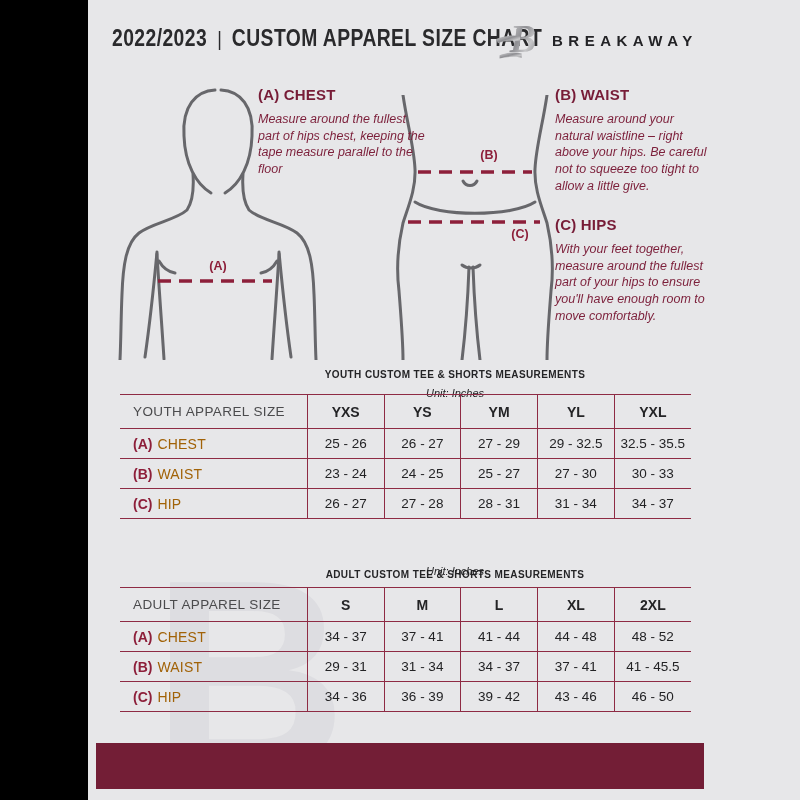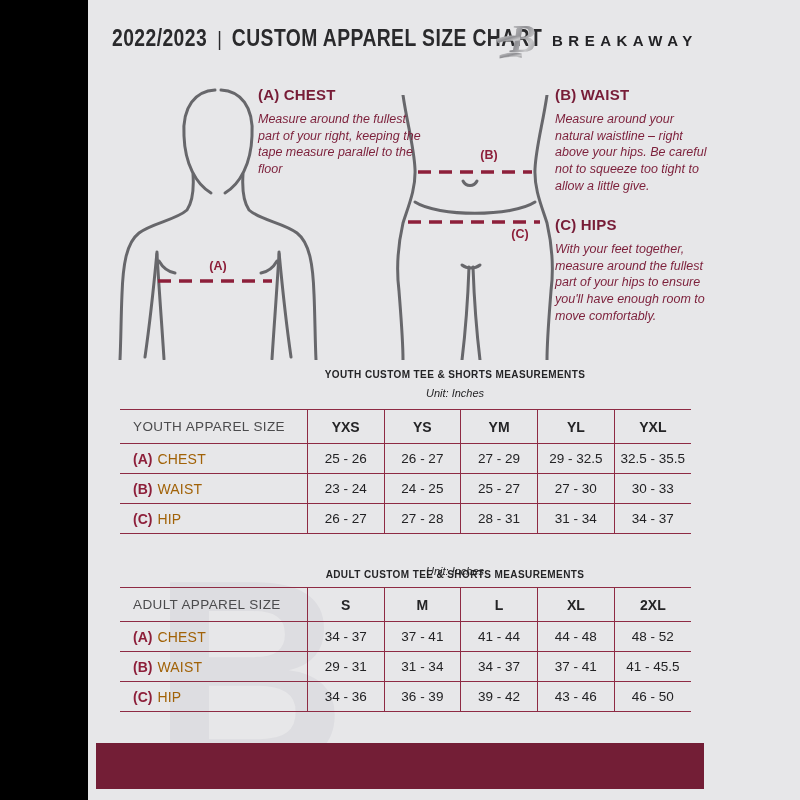--- a/index.html
+++ b/index.html
@@ -115,37 +115,37 @@
     <path d="M 81,172 C 80,200 78,232 74,265" stroke-width="2.4"></path>
     <path d="M 85,172 C 86,200 88,232 92,265" stroke-width="2.4"></path>
     <line x1="30" y1="77" x2="144" y2="77" stroke-dasharray="13 8"></line>
     <line x1="20" y1="127" x2="152" y2="127" stroke-dasharray="13 8"></line>
   </svg>
   <span class="marker" style="left:376px;top:148px;">(B)</span>
   <span class="marker" style="left:407px;top:227px;">(C)</span>
 
   <div class="guide" style="left:170px;top:86px;width:170px;">
     <h3>(A) CHEST</h3>
-    <p>Measure around the fullest part of your right, keeping the tape measure parallel to the floor</p>
+    <p>Measure around the fullest part of hips chest, keeping the tape measure parallel to the floor</p>
   </div>
   <div class="guide" style="left:467px;top:86px;width:152px;">
     <h3>(B) WAIST</h3>
     <p>Measure around your natural waistline – right above your hips. Be careful not to squeeze too tight to allow a little give.</p>
   </div>
   <div class="guide" style="left:467px;top:216px;width:162px;">
     <h3>(C) HIPS</h3>
     <p>With your feet together, measure around the fullest part of your hips to ensure you'll have enough room to move comfortably.</p>
   </div>
 
   <div class="watermark">B</div>
 
   <div class="sec-title" style="top:369px;">YOUTH CUSTOM TEE &amp; SHORTS MEASUREMENTS</div>
   <div class="sec-unit" style="top:387px;">Unit: Inches</div>
 
-  <table class="size-table" style="top:409px;">
+  <table class="size-table" style="top:394px;">
     <colgroup>
         <col class="c0">
         <col class="cs">
         <col class="cs">
         <col class="cs">
         <col class="cs">
         <col class="cs">
       </colgroup>
     <tbody>
         <tr class="thead">

